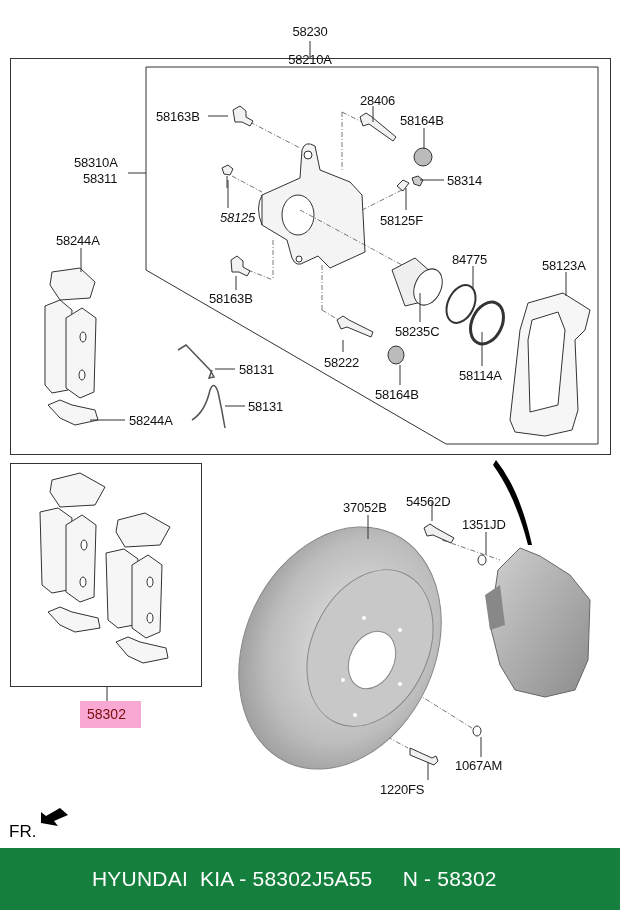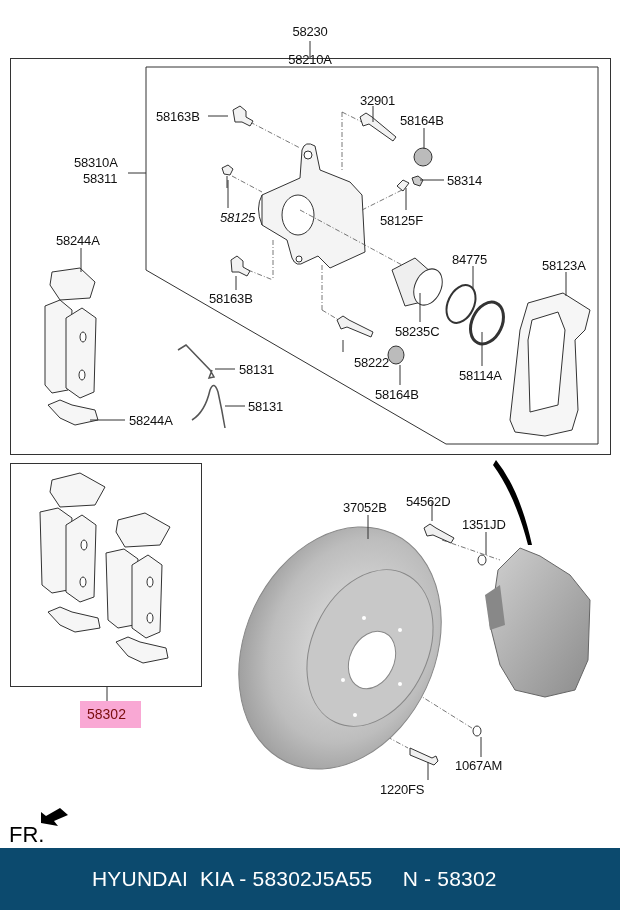--- a/index.html
+++ b/index.html
@@ -4,22 +4,22 @@
 <style>
   html, body { margin: 0; padding: 0; background: #ffffff; }
   body { width: 620px; height: 910px; position: relative; overflow: hidden;
          font-family: "Liberation Sans", sans-serif; color: #111; }
   #diagram { position: absolute; left: 0; top: 0; width: 620px; height: 848px; }
   .lbl { position: absolute; font-size: 13px; line-height: 15px; white-space: nowrap; color: #111; letter-spacing: -0.2px; }
   .lbl.c { text-align: center; }
   .hl { position: absolute; left: 80px; top: 701px; width: 61px; height: 27px;
         background: #f9a8d4; color: #7a0d0d; font-size: 14px; line-height: 27px;
         padding-left: 7px; box-sizing: border-box; cursor: pointer; }
-  .fr { position: absolute; left: 9px; top: 822px; font-size: 22px; font-weight: normal; color: #000; }
-  .footer { position: absolute; left: 0; top: 848px; width: 620px; height: 62px; background: #0c4a6e;
+  .fr { position: absolute; left: 9px; top: 822px; font-size: 17px; font-weight: normal; color: #000; }
+  .footer { position: absolute; left: 0; top: 848px; width: 620px; height: 62px; background: #15803d;
             color: #ffffff; font-size: 21px; line-height: 62px; text-align: left; }
   .footer .t { position: absolute; left: 92px; top: 0; white-space: pre; letter-spacing: 0.2px; }
 </style>
 </head>
 <body>
 
 <svg id="diagram" viewBox="0 0 620 848" xmlns="http://www.w3.org/2000/svg">
   <defs>
     <radialGradient id="discGrad" cx="55%" cy="45%" r="60%">
       <stop offset="0%" stop-color="#e6e6e6"></stop>
@@ -182,30 +182,30 @@
   <path d="M41,823 L41,812 L46,816 L60,808 L68,815 L54,821 L58,826 Z" fill="#000"></path>
 </svg>
 
 <div class="lbl c" style="left:285px; top:8px; width:50px;margin-top:44px;">58210A</div>
 <div class="lbl c" style="left:285px; top:24px; width:50px;">58230</div>
 
 <div class="lbl" style="left:74px; top:155px;">58310A</div>
 <div class="lbl" style="left:83px; top:171px;">58311</div>
 
 <div class="lbl" style="left:156px; top:109px;">58163B</div>
-<div class="lbl" style="left:360px; top:93px;">32901</div>
+<div class="lbl" style="left:360px; top:93px;">28406</div>
 <div class="lbl" style="left:400px; top:113px;">58164B</div>
 <div class="lbl" style="left:447px; top:173px;">58314</div>
 <div class="lbl" style="left:220px; top:210px;font-style:italic;">58125</div>
 <div class="lbl" style="left:380px; top:213px;">58125F</div>
 <div class="lbl" style="left:209px; top:291px;">58163B</div>
 <div class="lbl" style="left:452px; top:252px;">84775</div>
 <div class="lbl" style="left:542px; top:258px;">58123A</div>
 <div class="lbl" style="left:395px; top:324px;">58235C</div>
-<div class="lbl" style="left:324px; top:355px;margin-left:30px;">58222</div>
+<div class="lbl" style="left:324px; top:355px;">58222</div>
 <div class="lbl" style="left:459px; top:368px;">58114A</div>
 <div class="lbl" style="left:375px; top:387px;">58164B</div>
 <div class="lbl" style="left:56px; top:233px;">58244A</div>
 <div class="lbl" style="left:129px; top:413px;">58244A</div>
 <div class="lbl" style="left:239px; top:362px;">58131</div>
 <div class="lbl" style="left:248px; top:399px;">58131</div>
 <div class="lbl" style="left:343px; top:500px;">37052B</div>
 <div class="lbl" style="left:406px; top:494px;">54562D</div>
 <div class="lbl" style="left:462px; top:517px;">1351JD</div>
 <div class="lbl" style="left:380px; top:782px;">1220FS</div>

